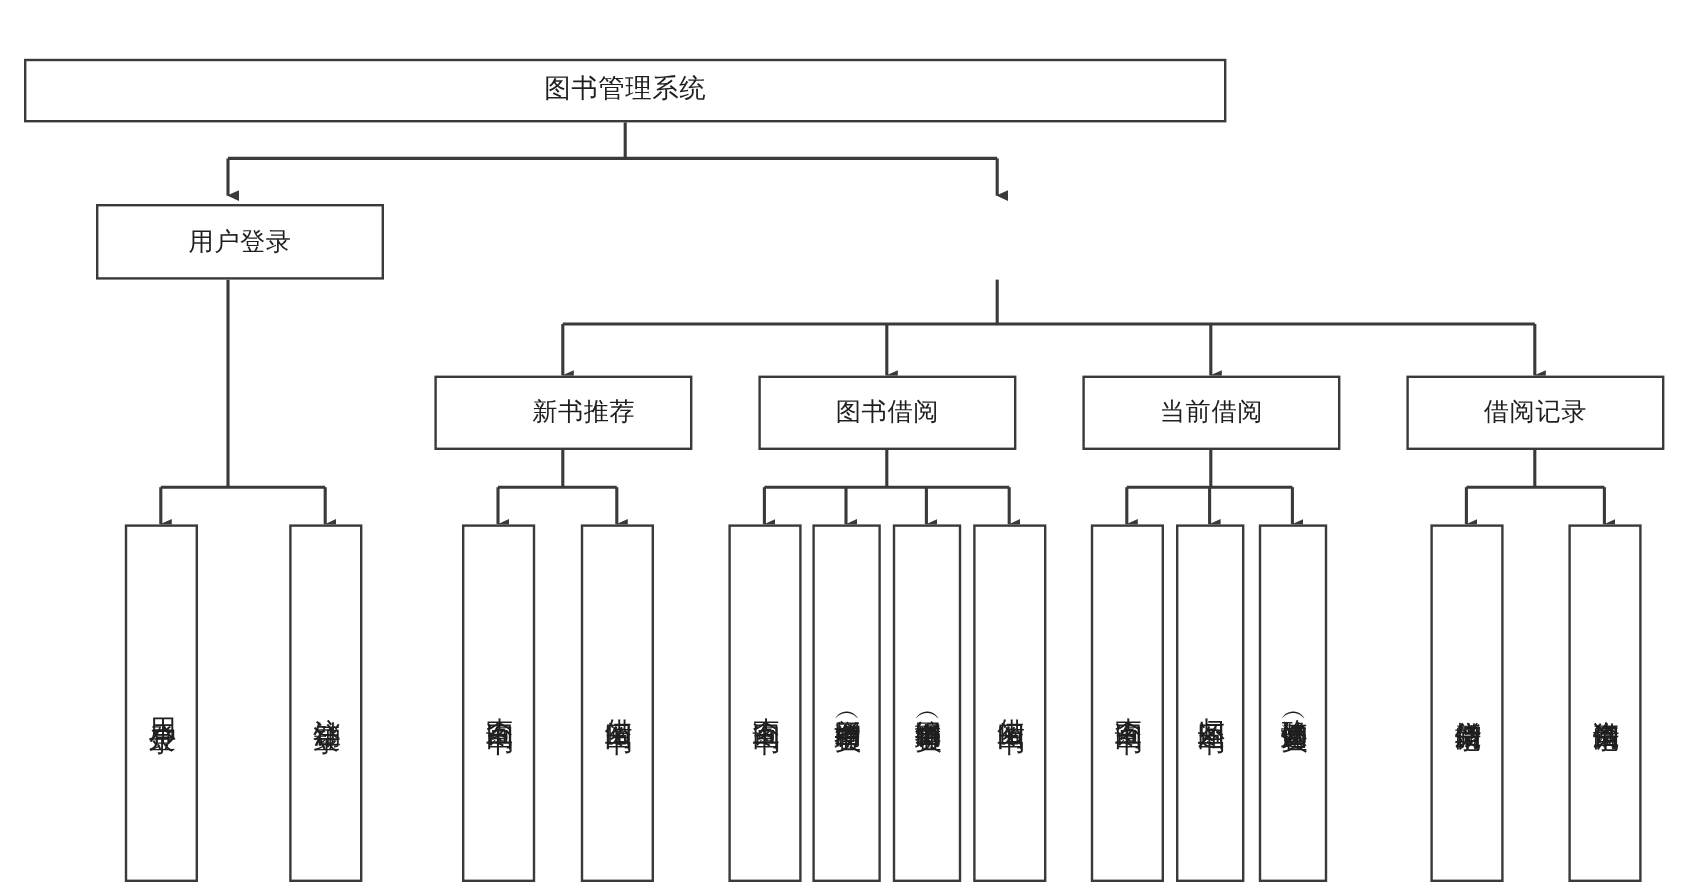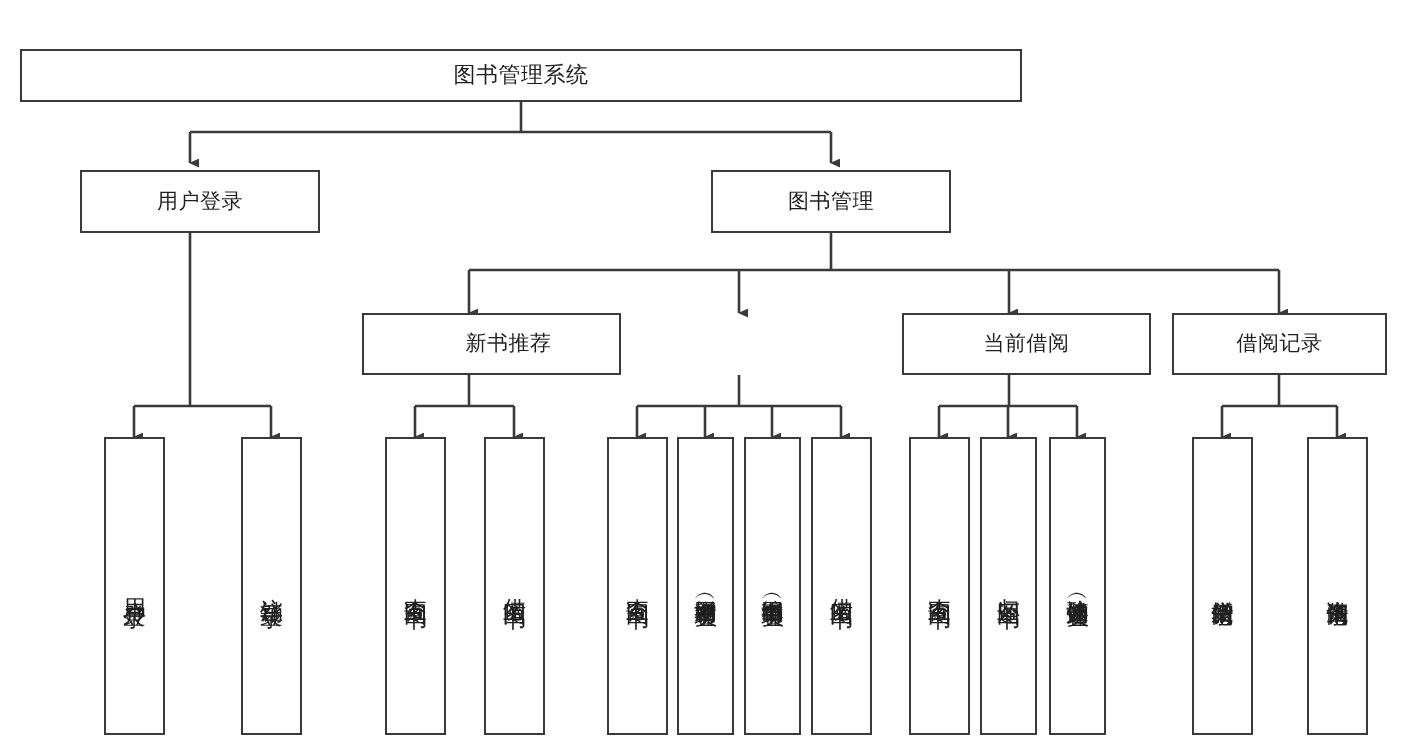--- a/index.html
+++ b/index.html
@@ -135,30 +135,30 @@
   </svg>
 
   <div class="node horiz root" style="left:20px; top:13px; width:1002px; height:53px;margin-top:36px;">
     <span class="node-label">图书管理系统</span>
   </div>
 
   <div class="node horiz" style="left:80px; top:170px; width:240px; height:63px;">
     <span class="node-label">用户登录</span>
   </div>
 
-  <div class="node horiz" style="left:711px; top:170px; width:240px; height:63px;">
-    <span class="node-label">图书管理</span>
-  </div>
-
-  <div class="node horiz" style="left:362px; top:313px; width:259px; height:62px;padding-left:34px;">
+
+  <div class="node horiz" style="left:362px; top:313px; width:215px; height:62px;padding-left:34px;">
     <span class="node-label">新书推荐</span>
   </div>
 
-
-  <div class="node horiz" style="left:902px; top:313px; width:249px; height:62px;">
+  <div class="node horiz" style="left:632px; top:313px; width:215px; height:62px;">
+    <span class="node-label">图书借阅</span>
+  </div>
+
+  <div class="node horiz" style="left:902px; top:313px; width:215px; height:62px;">
     <span class="node-label">当前借阅</span>
   </div>
 
   <div class="node horiz" style="left:1172px; top:313px; width:215px; height:62px;align-items:center;">
     <span class="node-label">借阅记录</span>
   </div>
 
   <div class="node vert" style="left:104px; top:437px; width:61px; height:298px;">
     <span class="node-label">用户登录</span>
   </div>

